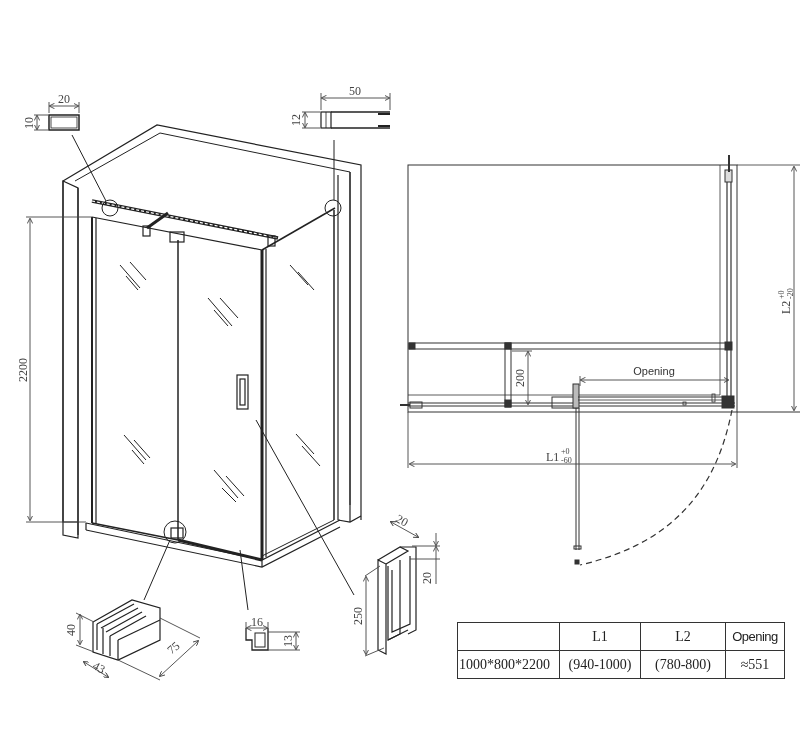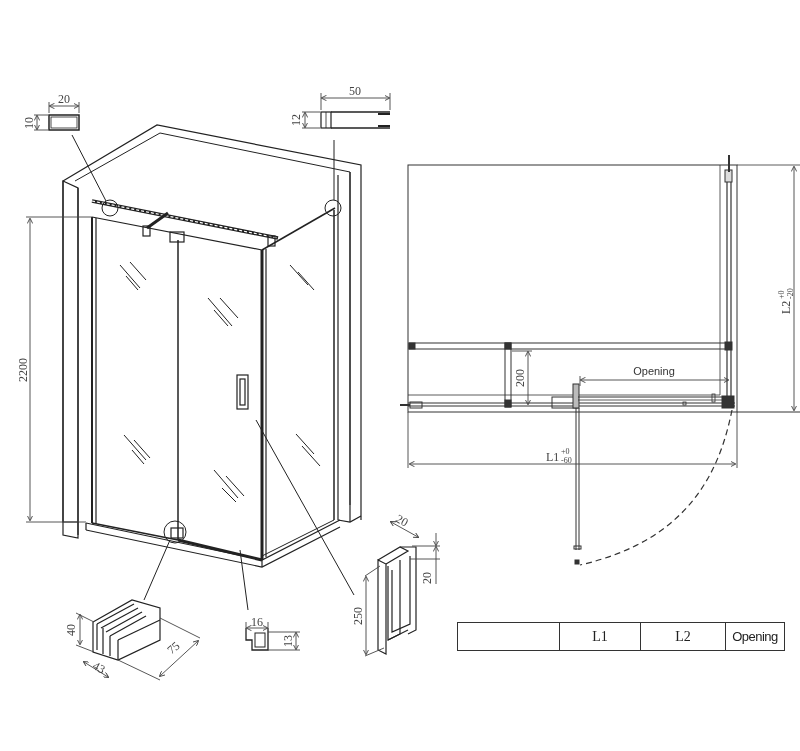--- a/index.html
+++ b/index.html
@@ -284,14 +284,20 @@
 </svg>
 
 <table class="spec-table">
   <tbody>
       <tr>
     <th class="c0"></th>
     <th class="c1">L1</th>
     <th class="c2">L2</th>
     <th class="c3 opening">Opening</th>
   </tr>
+  <tr>
+    <td class="size">1000*800*2200</td>
+    <td>(940-1000)</td>
+    <td>(780-800)</td>
+    <td>≈551</td>
+  </tr>
 </tbody>
   </table>
 
 </body></html>

